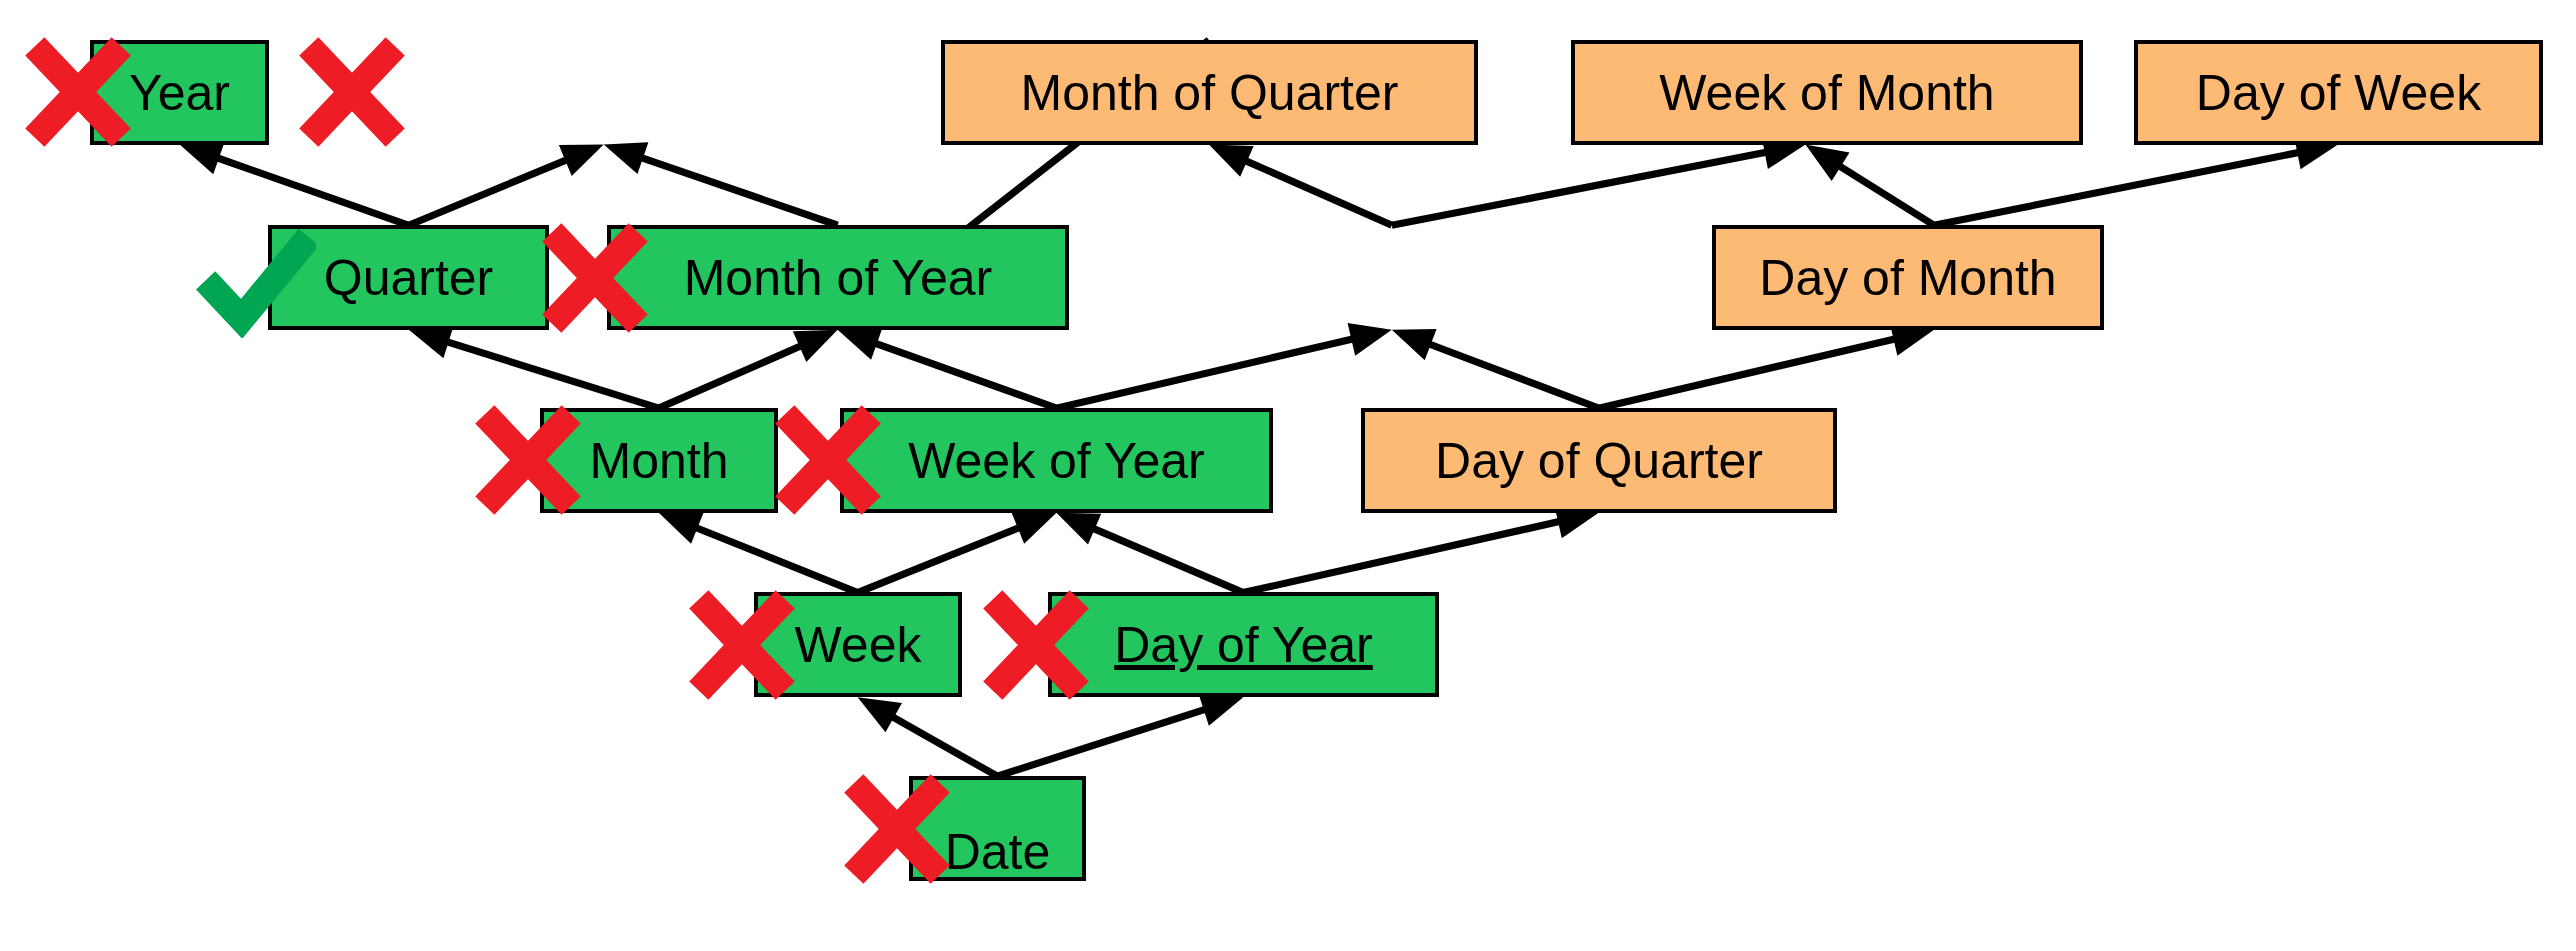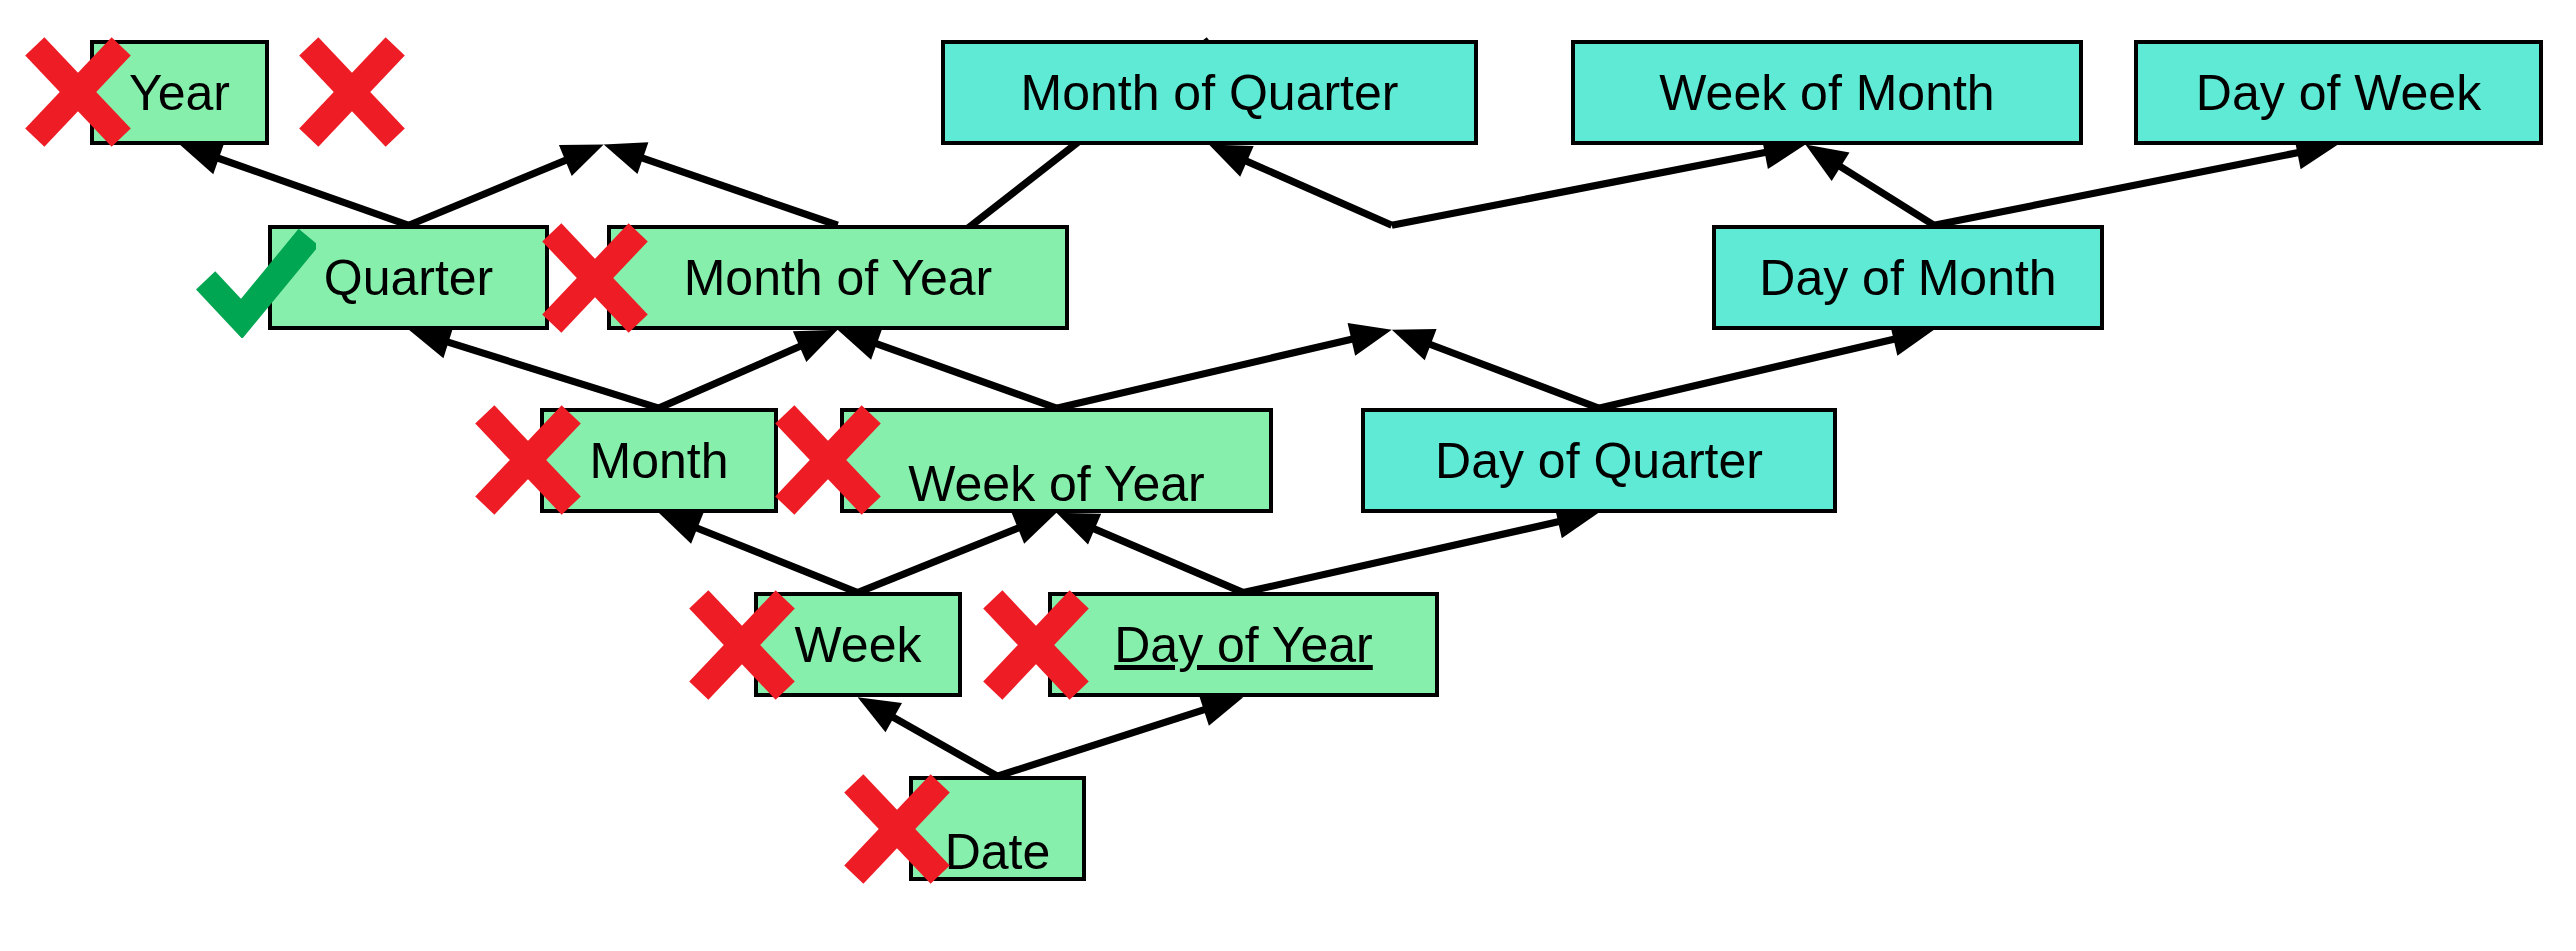--- a/index.html
+++ b/index.html
@@ -8,22 +8,22 @@
   #edges{position:absolute;left:0;top:0;width:2576px;height:952px;}
   .node{
     position:absolute;
     box-sizing:border-box;
     border:4px solid #000000;
     display:flex;align-items:center;justify-content:center;
     font-size:50px;line-height:1;color:#000000;
     white-space:nowrap;
     font-family:"Liberation Sans", sans-serif;
   }
-  .node.shaded{background:#86efac;}
-  .node.plain{background:#5eead4;}
+  .node.shaded{background:#22c55e;}
+  .node.plain{background:#fdba74;}
   .mark{position:absolute;pointer-events:none;}
   .mark svg{display:block;}
 </style>
 </head>
 <body>
 
 <div id="stage">
   <svg id="edges" viewBox="0 0 3226 1192" xmlns="http://www.w3.org/2000/svg">
       <g>
         <line x1="512" y1="282" x2="264.61831997891653" y2="194.9423356023365" stroke="#000000" stroke-width="9"></line>
@@ -152,21 +152,21 @@
     </div>
     <div class="node shaded" style="left: 540px; top: 408px; width: 238px; height: 105px;">
       <span>Month</span>
     </div>
     <div class="mark" style="left: 468px; top: 400px; width: 120px; height: 120px;">
       <svg width="120" height="120" viewBox="0 0 100 100">
         <path d="M14 12 L86 88" stroke="#ee1c25" stroke-width="22" stroke-linecap="butt" fill="none"></path>
         <path d="M86 12 L14 88" stroke="#ee1c25" stroke-width="22" stroke-linecap="butt" fill="none"></path>
       </svg>
     </div>
-    <div class="node shaded" style="left: 840px; top: 408px; width: 433px; height: 105px; align-items: flex-end;">
+    <div class="node shaded" style="left: 840px; top: 408px; width: 433px; height: 105px;">
       <span>Week of Year</span>
     </div>
     <div class="mark" style="left: 768px; top: 400px; width: 120px; height: 120px;">
       <svg width="120" height="120" viewBox="0 0 100 100">
         <path d="M14 12 L86 88" stroke="#ee1c25" stroke-width="22" stroke-linecap="butt" fill="none"></path>
         <path d="M86 12 L14 88" stroke="#ee1c25" stroke-width="22" stroke-linecap="butt" fill="none"></path>
       </svg>
     </div>
     <div class="node plain" style="left: 1361px; top: 408px; width: 476px; height: 105px;">
       <span>Day of Quarter</span>

